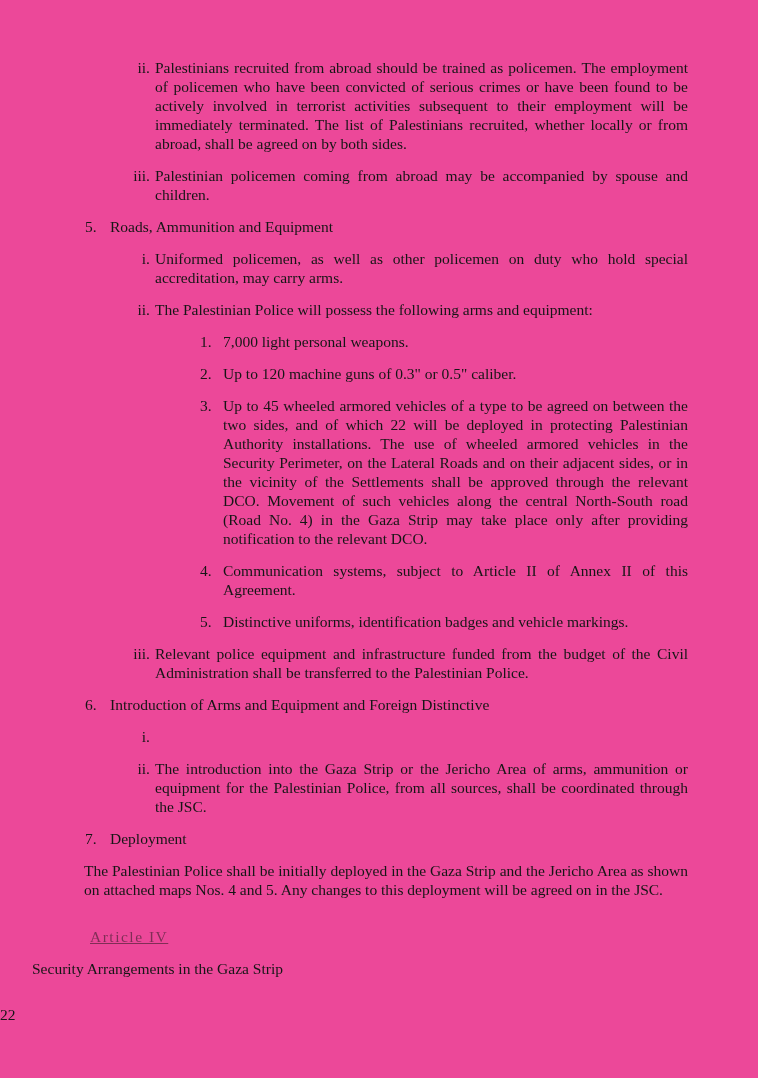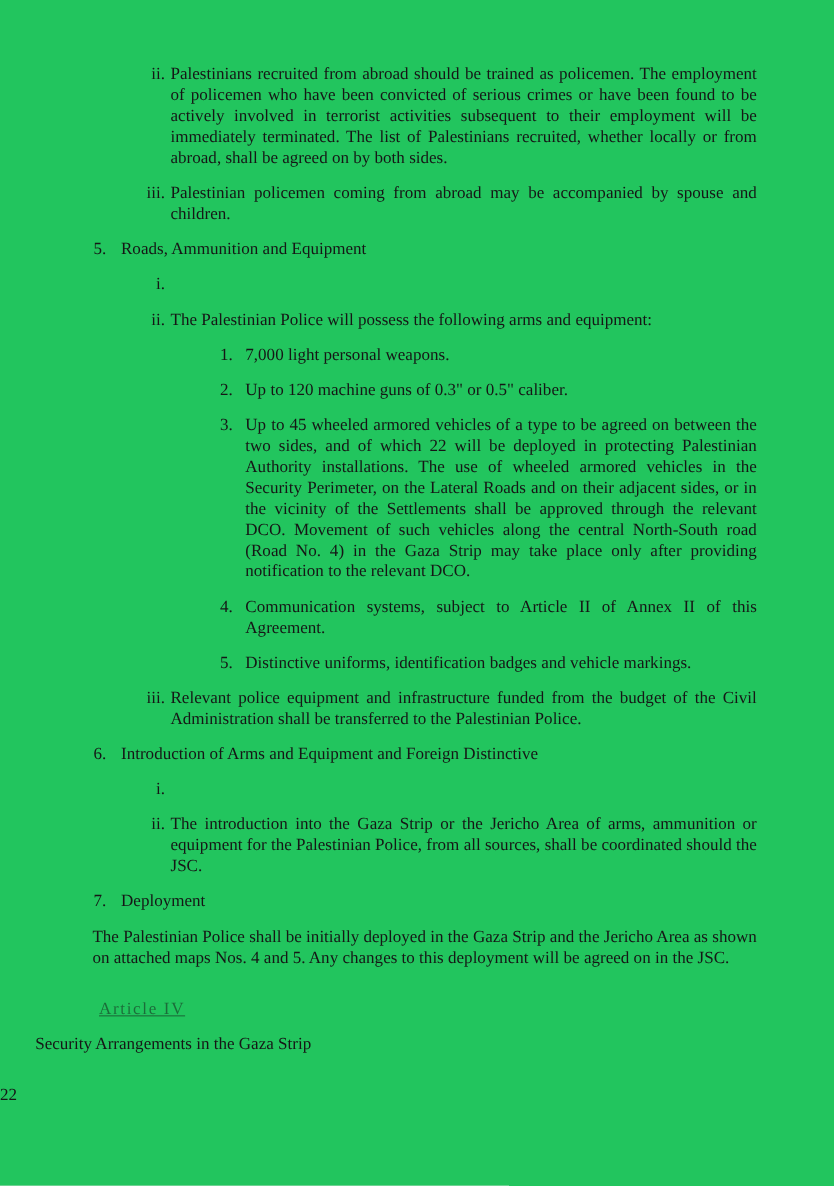--- a/index.html
+++ b/index.html
@@ -6,21 +6,21 @@
     margin: 0;
     padding: 0;
     background: #e8e8e8;
     font-family: "Liberation Serif", "DejaVu Serif", serif;
   }
   .page {
     position: relative;
     width: 758px;
     height: 1078px;
     margin: 0 auto;
-    background: #22c55e;
+    background: #ec4899;
     color: #161616;
     overflow: hidden;
     box-sizing: border-box;
     padding: 58px 70px 0 0;
     font-size: 15.5px;
     line-height: 19px;
   }
   .block {
     display: flex;
     align-items: flex-start;
@@ -80,20 +80,21 @@
     <span class="text">Palestinian policemen coming from abroad may be accompanied by spouse and children.</span>
   </div>
 
   <div class="block lvl-num">
     <span class="marker">5.</span>
     <span class="text">Roads, Ammunition and Equipment</span>
   </div>
 
   <div class="block lvl-roman">
     <span class="marker">i.</span>
+    <span class="text">Uniformed policemen, as well as other policemen on duty who hold special accreditation, may carry arms.</span>
   </div>
 
   <div class="block lvl-roman">
     <span class="marker">ii.</span>
     <span class="text">The Palestinian Police will possess the following arms and equipment:</span>
   </div>
 
   <div class="block lvl-digit">
     <span class="marker">1.</span>
     <span class="text">7,000 light personal weapons.</span>
@@ -128,21 +129,21 @@
     <span class="marker">6.</span>
     <span class="text">Introduction of Arms and Equipment and Foreign Distinctive</span>
   </div>
 
   <div class="block lvl-roman">
     <span class="marker">i.</span>
   </div>
 
   <div class="block lvl-roman">
     <span class="marker">ii.</span>
-    <span class="text">The introduction into the Gaza Strip or the Jericho Area of arms, ammunition or equipment for the Palestinian Police, from all sources, shall be coordinated should the JSC.</span>
+    <span class="text">The introduction into the Gaza Strip or the Jericho Area of arms, ammunition or equipment for the Palestinian Police, from all sources, shall be coordinated through the JSC.</span>
   </div>
 
   <div class="block lvl-num">
     <span class="marker">7.</span>
     <span class="text">Deployment</span>
   </div>
 
   <div class="block body-para">
     <span class="text">The Palestinian Police shall be initially deployed in the Gaza Strip and the Jericho Area as shown on attached maps Nos. 4 and 5. Any changes to this deployment will be agreed on in the JSC.</span>
   </div>

